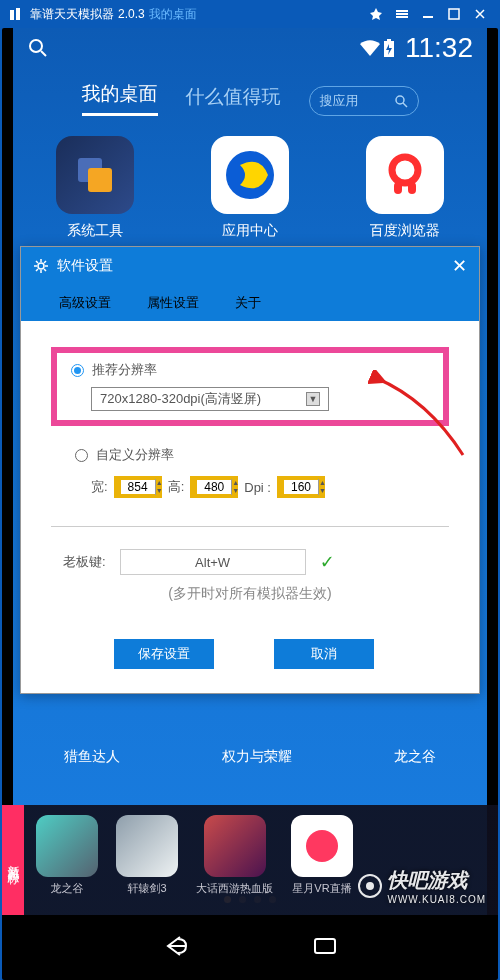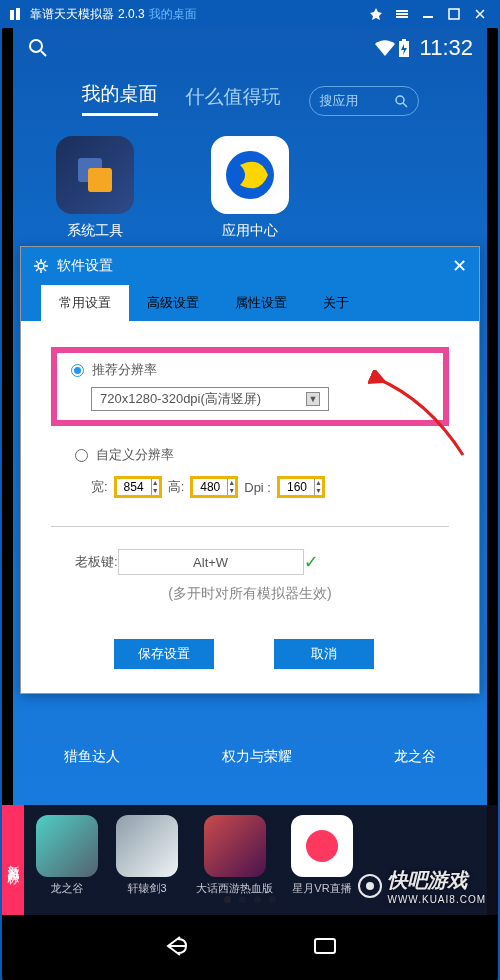--- a/index.html
+++ b/index.html
@@ -5,21 +5,21 @@
 *{margin:0;padding:0;box-sizing:border-box;font-family:"Microsoft YaHei",sans-serif}
 body{width:500px;height:980px;overflow:hidden;position:relative;background:#0a5ab8}
 .titlebar{height:28px;background:#0a5ab8;display:flex;align-items:center;padding:0 8px;color:#fff;font-size:12px}
 .titlebar .logo{width:16px;height:16px;margin-right:6px}
 .titlebar .mode{color:#6bbaff;margin-left:4px}
 .titlebar .spacer{flex:1}
 .titlebar .winbtn{width:24px;height:20px;display:flex;align-items:center;justify-content:center;margin-left:2px;cursor:pointer}
 .phone{width:496px;margin:0 auto;background:#000;height:952px;border-radius:2px;position:relative}
 .screen{position:absolute;left:11px;right:11px;top:0;bottom:65px;background:linear-gradient(180deg,#0d5bb5 0%,#1270d0 40%,#1a7de0 100%)}
 .statusbar{height:40px;display:flex;align-items:center;padding:0 14px;color:#fff}
-.statusbar .right{display:flex;align-items:center;gap:4px;font-size:22px;font-weight:300}
+.statusbar .right{display:flex;align-items:center;gap:4px;font-size:28px;font-weight:300}
 .statusbar .icons{display:flex;gap:3px;align-items:center;margin-right:6px}
 .navtabs{height:48px;display:flex;gap:28px;justify-content:center;align-items:flex-end;color:#fff;font-size:19px}
 .navtabs .tab{padding-bottom:6px;cursor:pointer;color:#a8d1f5}
 .navtabs .tab.active{color:#fff;border-bottom:3px solid #fff}
 .searchbox{width:110px;height:30px;border:1px solid #5fa5e5;border-radius:15px;display:flex;align-items:center;padding:0 10px;color:#a8d1f5;font-size:13px}
 .apps{padding:20px 20px;display:grid;grid-template-columns:repeat(3,1fr);gap:20px 30px}
 .app{display:flex;flex-direction:column;align-items:center;gap:8px;color:#fff;font-size:14px}
 .appicon{width:78px;height:78px;border-radius:16px;display:flex;align-items:center;justify-content:center}
 .dots{position:absolute;bottom:12px;left:0;right:0;display:flex;gap:8px;justify-content:center}
 .dot{width:7px;height:7px;border-radius:50%;background:#fff;opacity:.5}
@@ -41,25 +41,25 @@
 .dlg-body{padding:26px 30px 90px;color:#555;font-size:13px;position:relative}
 .resbox{border:6px solid #ec4899;padding:8px 14px 9px;margin-bottom:20px;position:relative}
 .radio-row{display:flex;align-items:center;gap:8px;margin-bottom:8px}
 .radio{width:13px;height:13px;border-radius:50%;border:1px solid #666;position:relative}
 .radio.checked{border-color:#2196f3}
 .radio.checked::after{content:"";position:absolute;inset:2px;background:#2196f3;border-radius:50%}
 .dropdown{width:238px;height:24px;border:1px solid #888;display:flex;align-items:center;padding:0 8px;font-size:13px;justify-content:space-between;margin-left:20px;cursor:pointer}
 .dropdown .dd-arrow{width:14px;height:14px;background:#ddd;border:1px solid #888;display:flex;align-items:center;justify-content:center;font-size:9px}
 .custom-row{margin:20px 0 12px 24px}
 .dim-row{display:flex;gap:6px;align-items:center;margin-left:40px;font-size:13px}
-.spinner{width:48px;height:22px;border:3px solid #eab308;display:flex;align-items:center}
+.spinner{width:48px;height:22px;border:7px solid #eab308;display:flex;align-items:center}
 .spinner input{width:34px;border:none;text-align:center;font-size:12px;outline:none}
 .spinner .spins{width:12px;display:flex;flex-direction:column;font-size:7px;line-height:8px;text-align:center;border-left:1px solid #999}
 .hr{border-top:1px solid #ccc;margin:28px 0 22px}
-.hotkey-row{display:flex;align-items:center;margin-left:24px}
+.hotkey-row{display:flex;align-items:center;gap:14px;margin-left:12px}
 .hotkey-input{width:186px;height:26px;border:1px solid #ccc;text-align:center;font-size:13px;display:flex;align-items:center;justify-content:center}
 .check{color:#2ba82b;font-size:18px}
 .note{text-align:center;color:#888;font-size:14px;margin-top:10px}
 .dlg-foot{position:absolute;bottom:24px;left:0;right:12px;display:flex;gap:60px;justify-content:center}
 .dlg-btn{width:100px;height:30px;background:#0e7cd9;color:#fff;border:none;font-size:13px;cursor:pointer}
 .arrow{position:absolute;top:370px;right:22px;pointer-events:none}
 .apprownames{position:absolute;left:0;right:0;display:flex;justify-content:space-around;color:#fff;font-size:14px}
 .watermark{position:absolute;right:14px;bottom:75px;color:#fff;font-size:20px;font-weight:bold;font-style:italic;text-shadow:0 0 4px #000;opacity:.9;display:flex;align-items:center;gap:4px}
 .watermark .sub{font-size:10px;font-weight:normal;font-style:normal;letter-spacing:1px}
 </style>
@@ -149,20 +149,30 @@
       </div>
       <div class="app">
         <div class="appicon" style="background:#fff">
             <svg width="60" height="60">
               <circle fill="#0b5dd6" cx="30" cy="30" r="24"></circle>
               <path fill="#ffd500" d="M20 20 Q40 10 48 30 Q40 50 20 40 Q30 30 20 20"></path>
             </svg>
           </div>
         <span>应用中心</span>
       </div>
+      <div class="app">
+        <div class="appicon" style="background:#fff">
+            <svg width="50" height="50">
+              <circle fill="none" stroke="#ff3030" stroke-width="7" cx="25" cy="20" r="13"></circle>
+              <rect fill="#ff3030" x="14" y="32" width="8" height="12" rx="4"></rect>
+              <rect fill="#ff3030" x="28" y="32" width="8" height="12" rx="4"></rect>
+            </svg>
+          </div>
+        <span>百度浏览器</span>
+      </div>
     </div>
     <div class="apprownames" style="top:720px">
       <span>猎鱼达人</span>
       <span>权力与荣耀</span>
       <span>龙之谷</span>
     </div>
     <div class="dots">
       <div class="dot active"></div>
       <div class="dot"></div>
       <div class="dot"></div>
@@ -210,21 +220,20 @@
 <div class="dialog">
   <div class="dlg-hdr">
     <svg class="gear" width="16" height="16">
         <circle fill="none" stroke="#fff" stroke-width="1.5" cx="8" cy="8" r="3"></circle>
         <path stroke="#fff" stroke-width="1.5" d="M8 1v3M8 12v3M1 8h3M12 8h3M3 3l2 2M11 11l2 2M13 3l-2 2M5 11l-2 2"></path>
       </svg>
     <span>软件设置</span>
     <span class="close">✕</span>
   </div>
   <div class="dlg-tabs">
-    <div class="dlg-tab active">常用设置</div>
     <div class="dlg-tab">高级设置</div>
     <div class="dlg-tab">属性设置</div>
     <div class="dlg-tab">关于</div>
   </div>
   <div class="dlg-body">
     <div class="resbox">
       <div class="radio-row">
         <div class="radio checked"></div>
         <span>推荐分辨率</span>
       </div>

